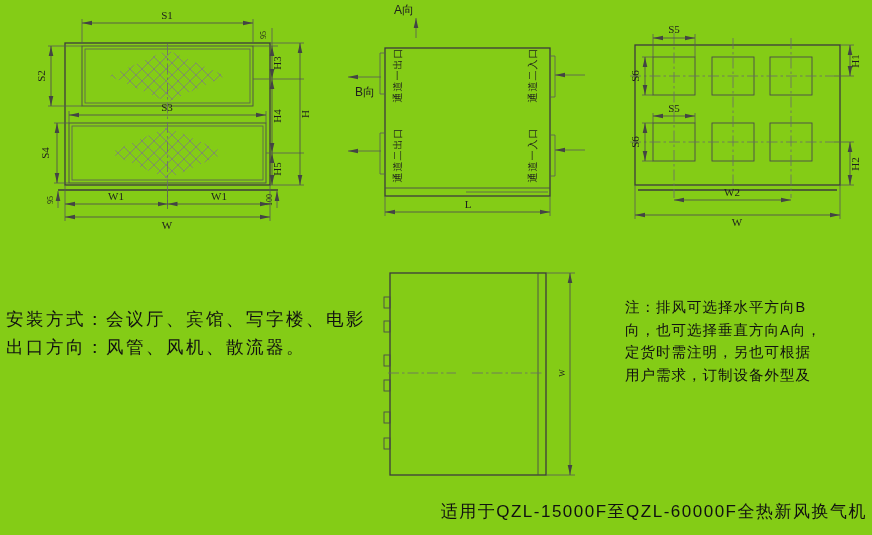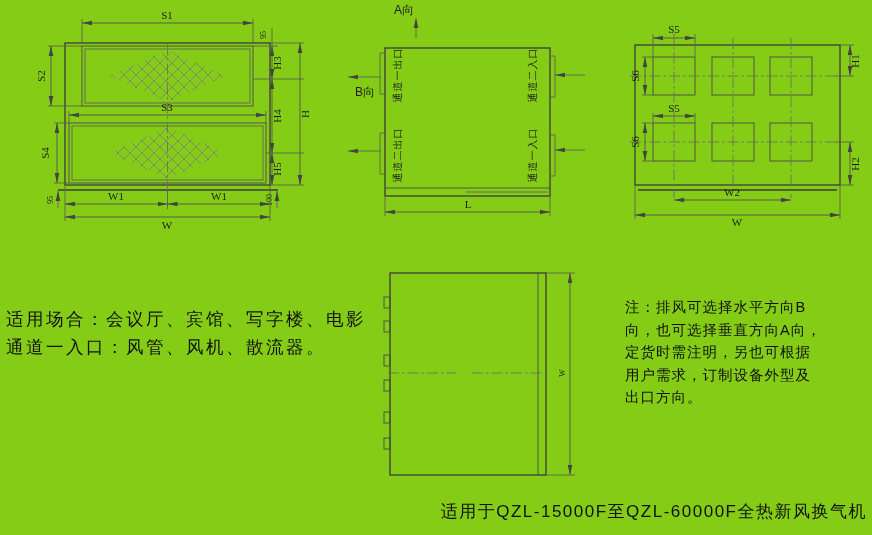--- a/index.html
+++ b/index.html
@@ -250,27 +250,26 @@
     </g>
     <g>
       <line class="tl" x1="178" y1="15" x2="207" y2="15"></line>
       <line class="tl" x1="178" y1="217" x2="207" y2="217"></line>
       <line class="dim" x1="202" y1="15" x2="202" y2="217"></line>
       <text class="dls" x="197" y="115" text-anchor="middle" transform="rotate(-90 197 115)">W</text>
     </g>
   </svg>
 
   <div id="info-block">
-    <div>适用场合：会议厅、宾馆、写字楼、电影</div>
-    <div>通道一入口：风管、风机、散流器。</div>
+    <div>安装方式：会议厅、宾馆、写字楼、电影</div>
+    <div>出口方向：风管、风机、散流器。</div>
   </div>
 
   <div id="note-block">
     <div>注：排风可选择水平方向B</div>
     <div>向，也可选择垂直方向A向，</div>
     <div>定货时需注明，另也可根据</div>
     <div>用户需求，订制设备外型及</div>
-    <div>出口方向。</div>
   </div>
 
   <div id="caption">适用于QZL-15000F至QZL-60000F全热新风换气机</div>
 
 </div>
 
 </body></html>

